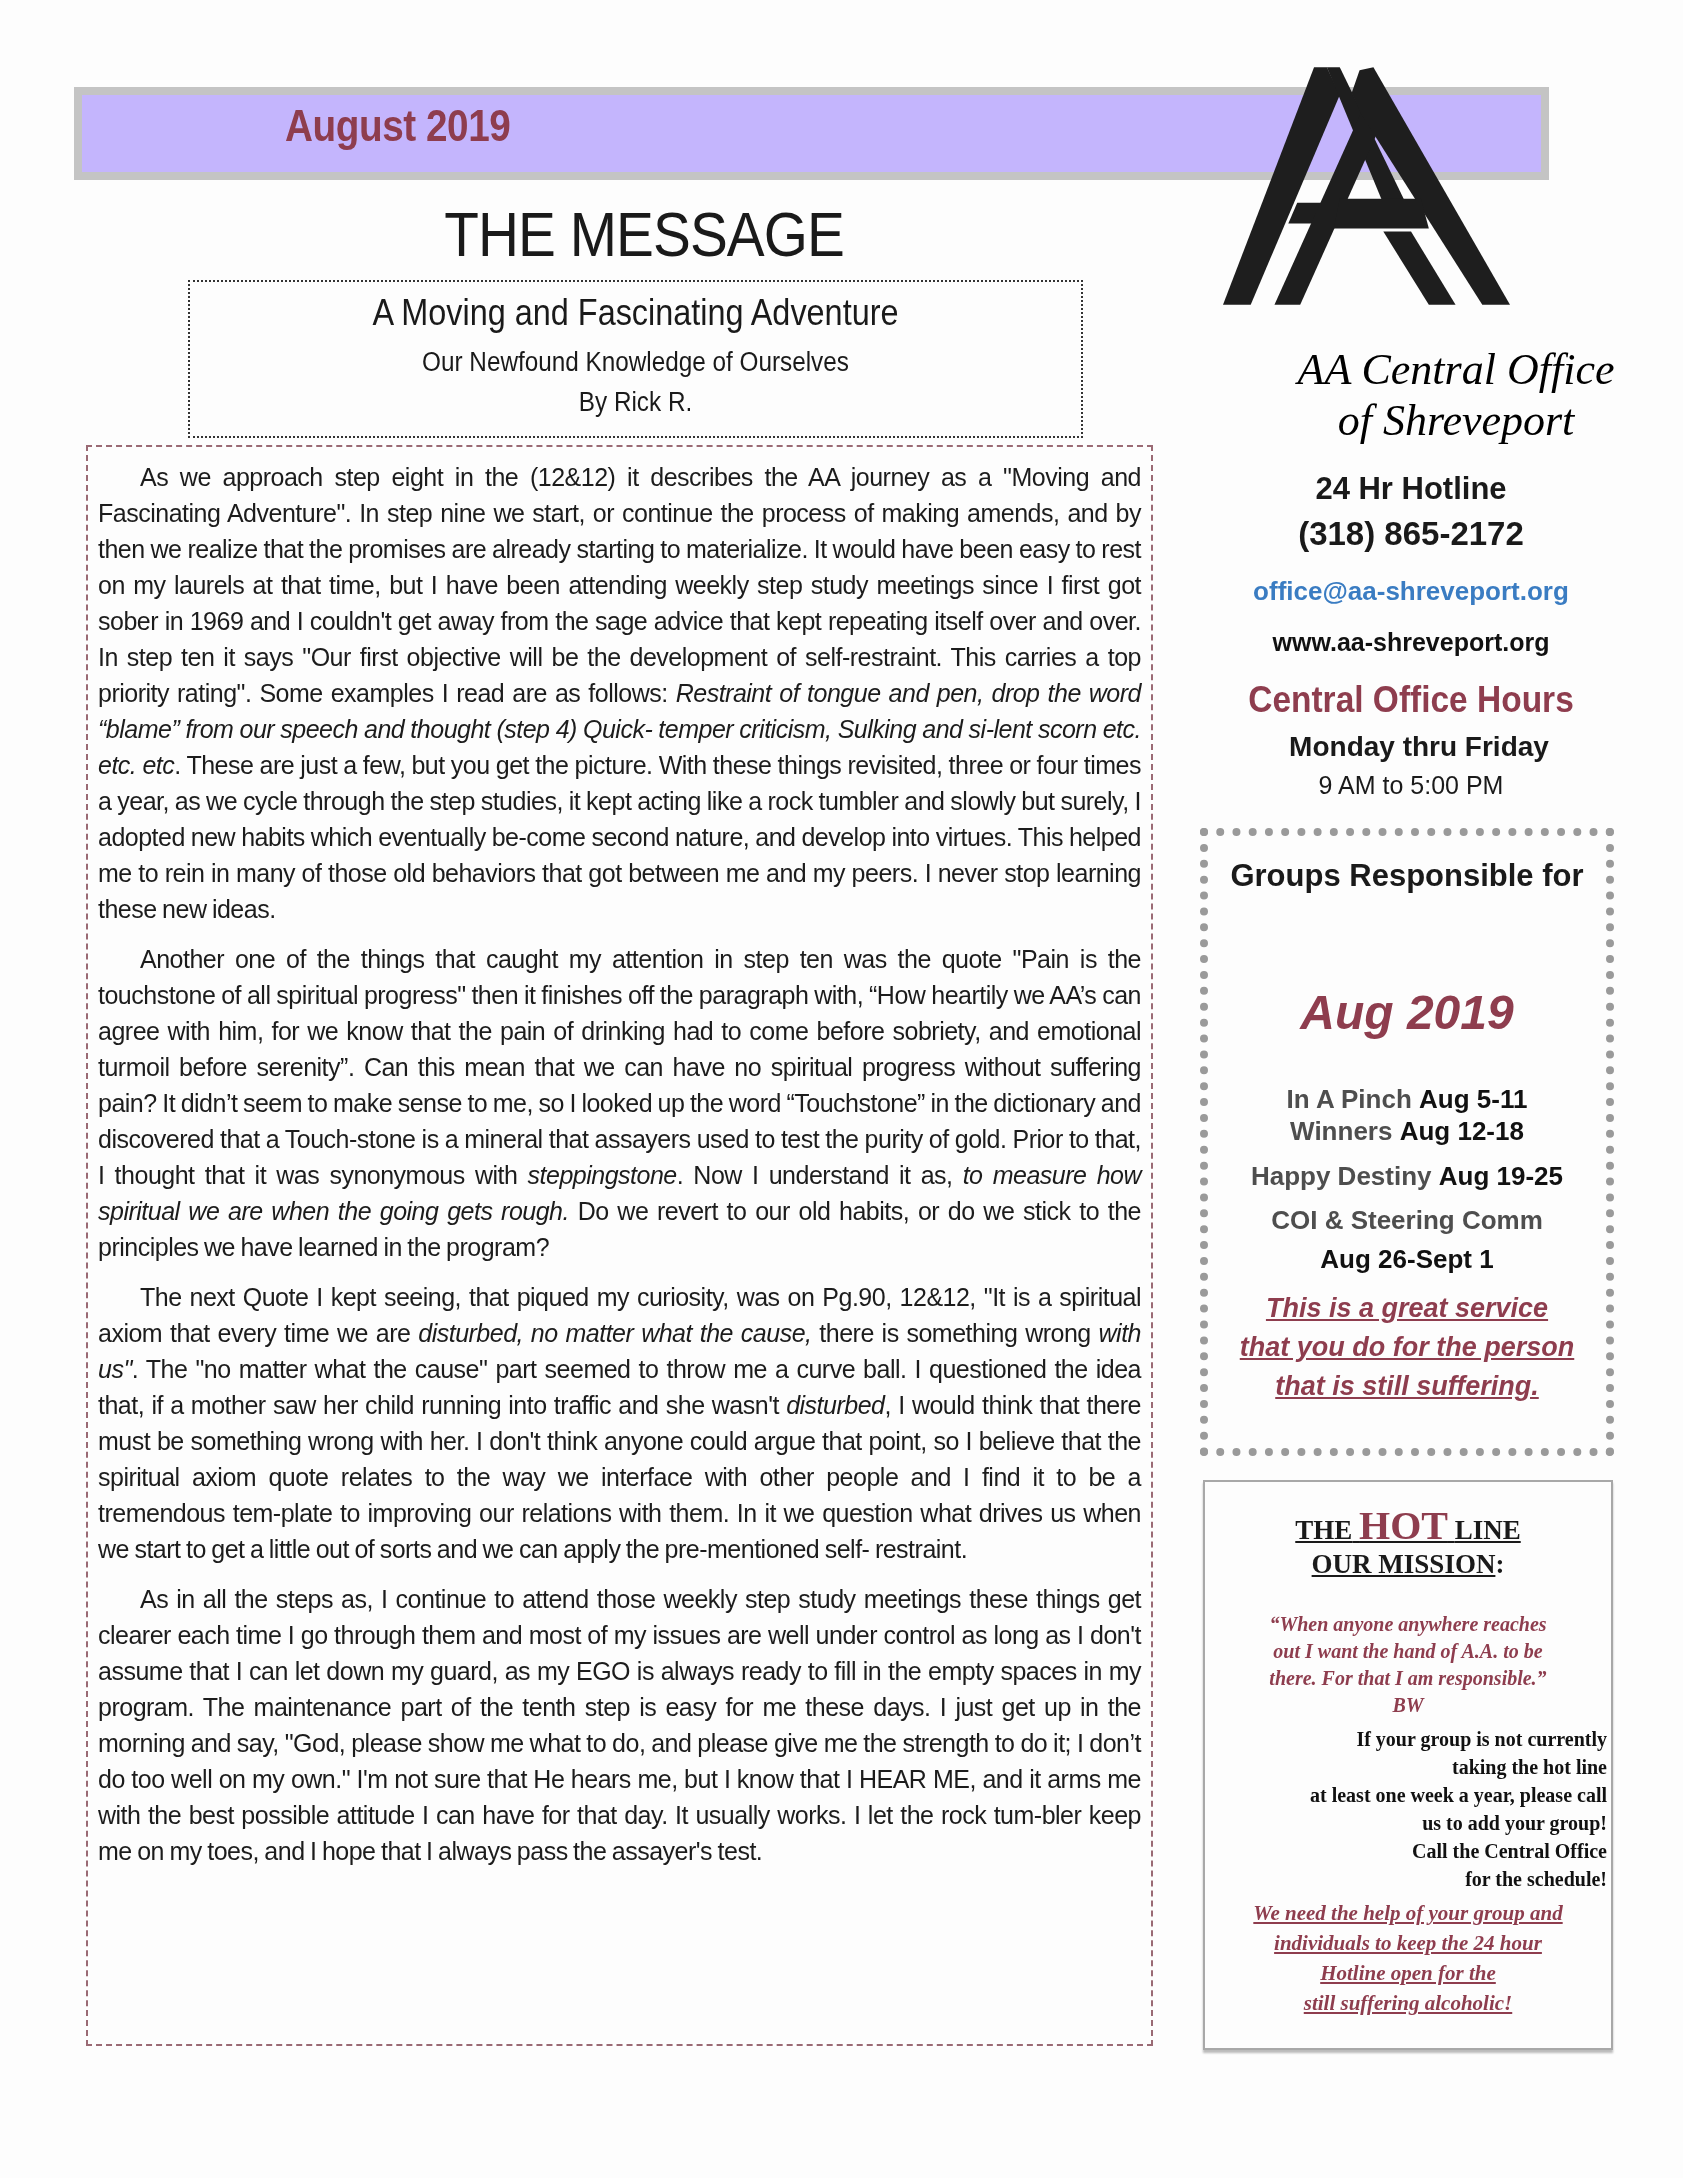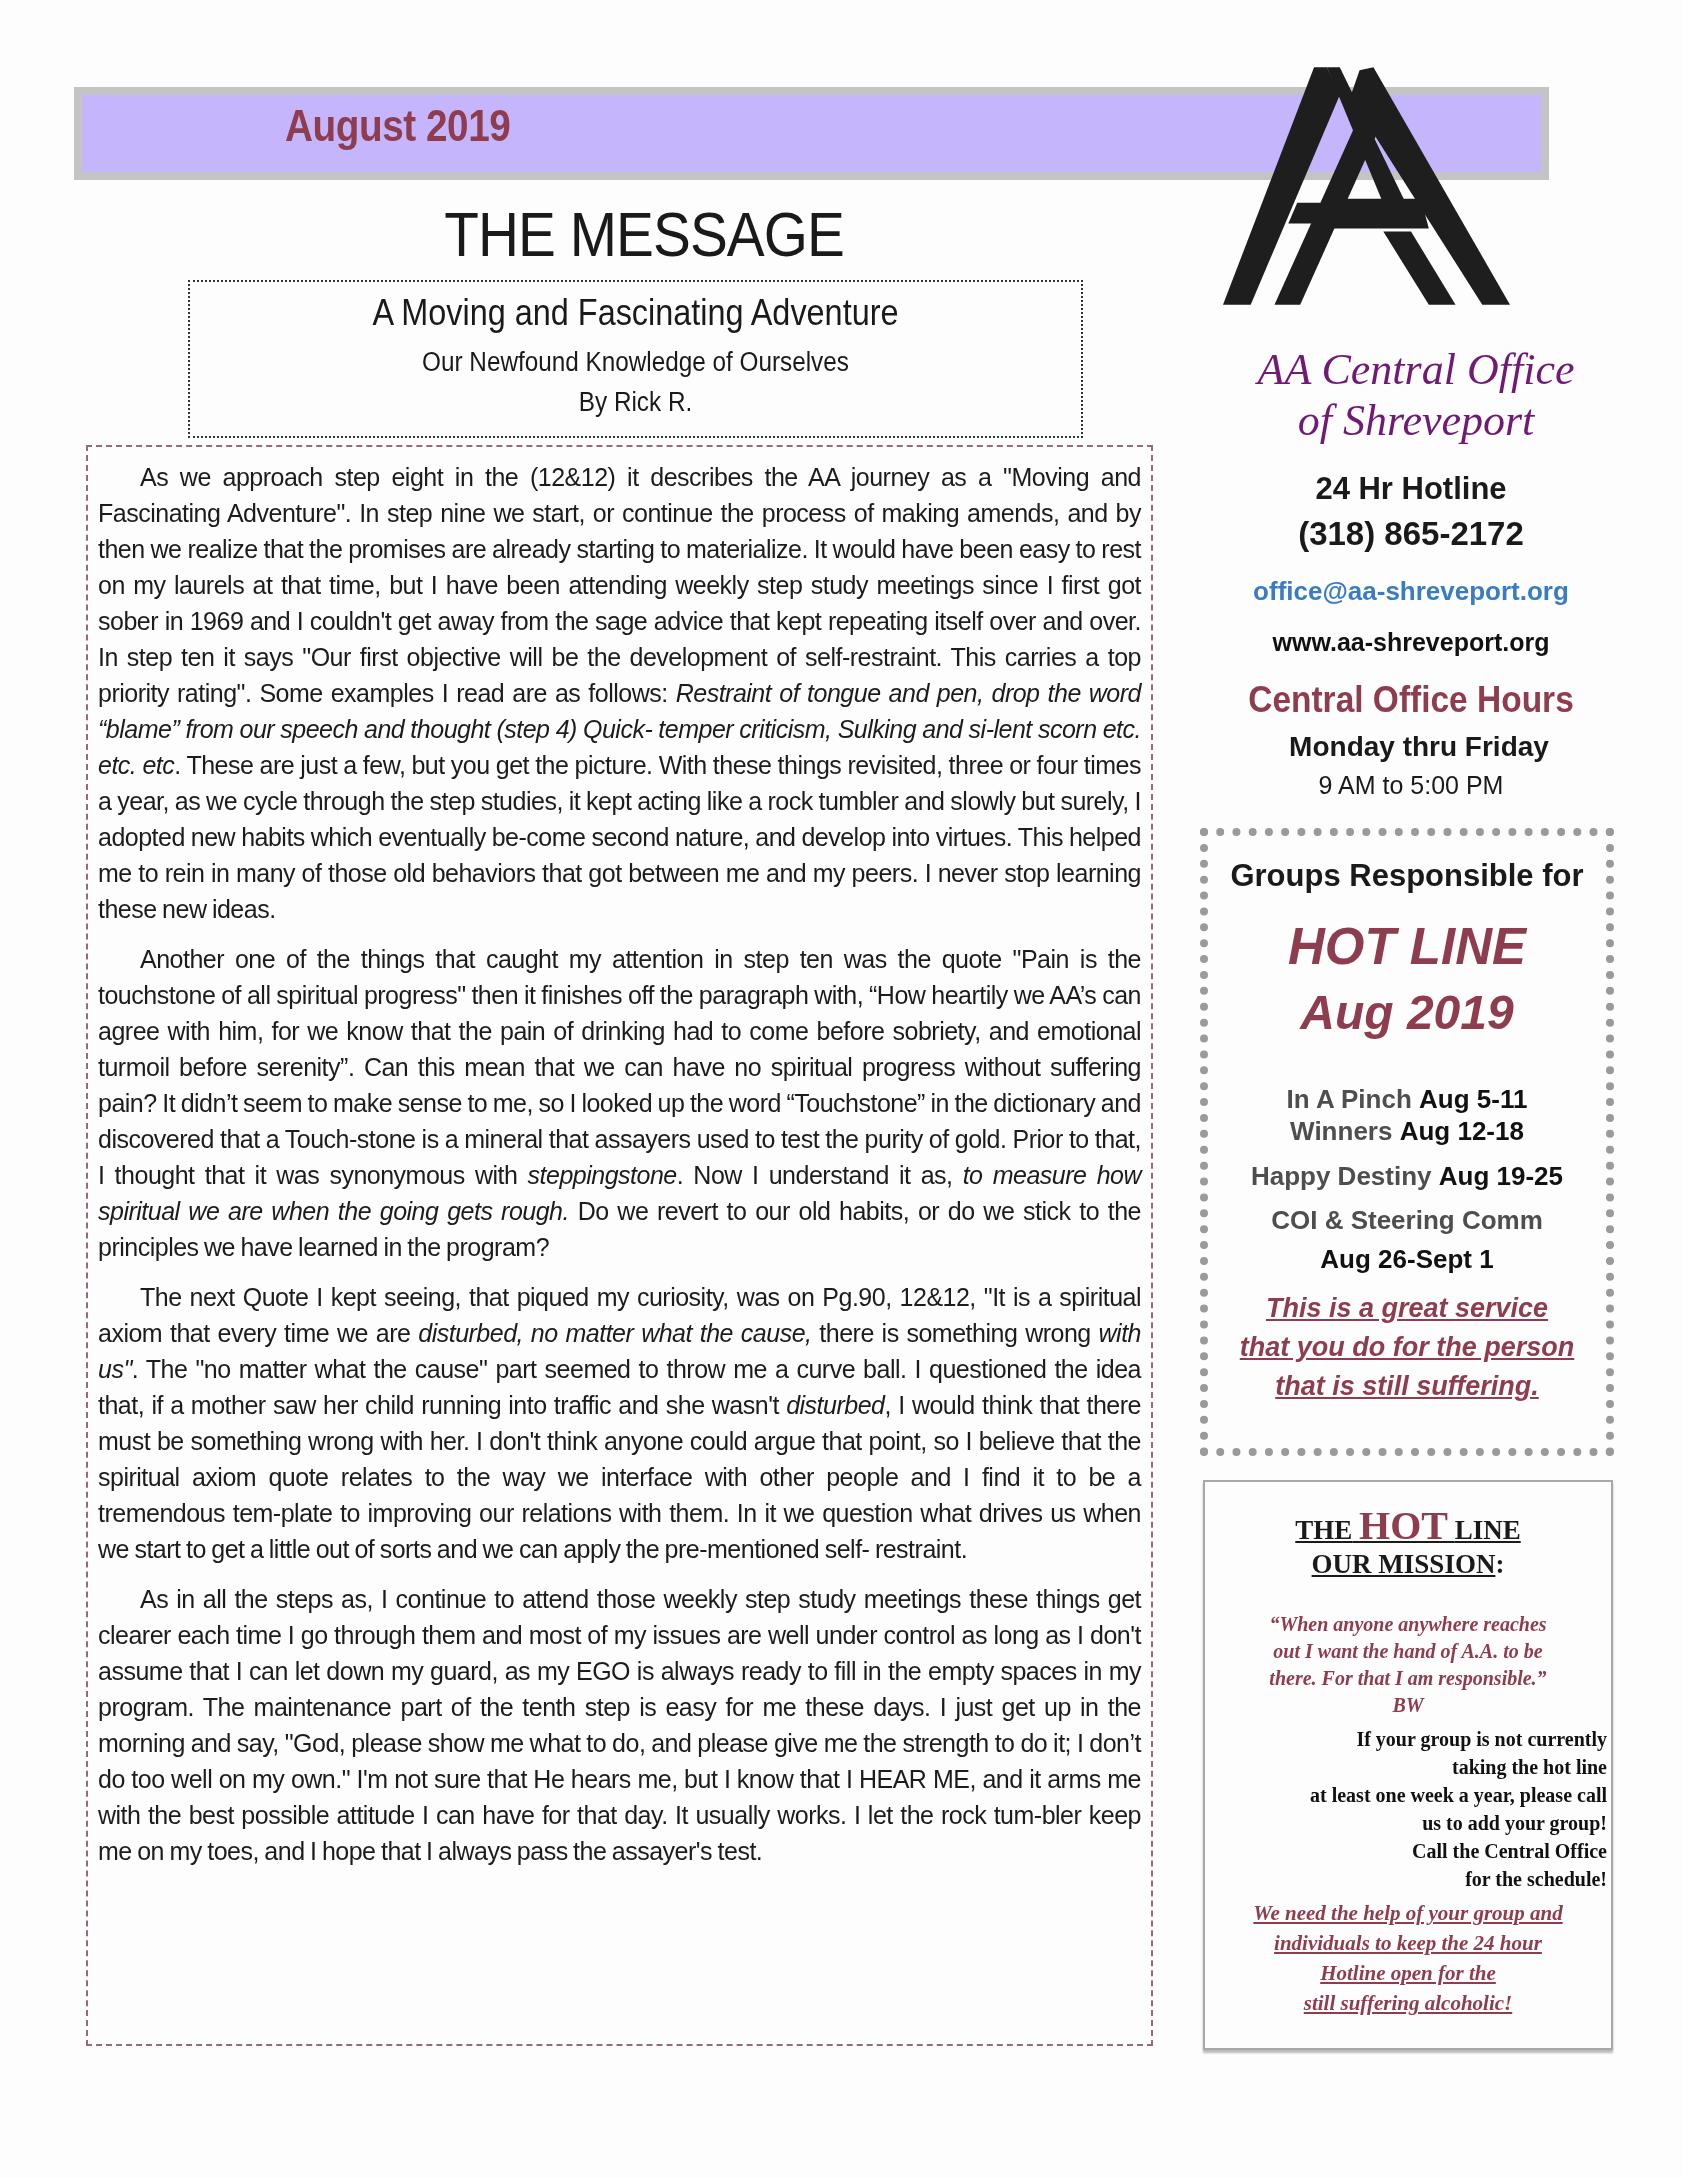--- a/index.html
+++ b/index.html
@@ -59,23 +59,23 @@
     line-height: 36px;
     text-align: justify;
     text-indent: 42px;
     letter-spacing: -0.5px;
     word-spacing: -1px;
     color: #1c1c1c;
     font-family: "Liberation Sans Narrow", "Liberation Sans", sans-serif;
   }
   #article i { font-style: italic; }
   #office-name {
-    left: 1203px; top: 344px; width: 426px; text-align: center;
+    left: 1243px; top: 344px; width: 426px; text-align: center;
     font-family: "Liberation Serif", serif; font-style: italic;
-    font-size: 44px; line-height: 51px; color: #701a75;
+    font-size: 44px; line-height: 51px; color: #000000;
   }
   #hotline-label { left: 1203px; top: 471px; width: 416px; text-align:center; font-weight:bold; font-size:31px; }
   #hotline-phone { left: 1203px; top: 515px; width: 416px; text-align:center; font-weight:bold; font-size:33px; }
   #email-link { left: 1203px; top: 576px; width: 416px; text-align:center; font-weight:bold; font-size:26px; color:#3a7cc2; text-decoration:none; }
   #website-link { left: 1203px; top: 628px; width: 416px; text-align:center; font-weight:bold; font-size:25px; color:#111; text-decoration:none; }
   #hours-title { left: 1203px; top: 679px; width: 416px; text-align:center; font-weight:bold; font-size:36px; color:#8e3d4e; transform:scaleX(0.93); }
   #hours-days { left: 1211px; top: 731px; width: 416px; text-align:center; font-weight:bold; font-size:28px; }
   #hours-time { left: 1203px; top: 771px; width: 416px; text-align:center; font-weight:normal; font-size:25px; }
 
   
@@ -162,21 +162,20 @@
 <div id="hotline-label" class="abs">24 Hr Hotline</div>
 <div id="hotline-phone" class="abs">(318) 865-2172</div>
 <a id="email-link" class="abs">office@aa-shreveport.org</a>
 <a id="website-link" class="abs">www.aa-shreveport.org</a>
 <div id="hours-title" class="abs">Central Office Hours</div>
 <div id="hours-days" class="abs">Monday thru Friday</div>
 <div id="hours-time" class="abs">9 AM to 5:00 PM</div>
 
 <div id="hotline-box" class="abs">
   <div class="hb-heading">Groups Responsible for</div>
-  <div class="hb-title1">HOT LINE</div>
   <div class="hb-title2">Aug 2019</div>
 
   <div class="hb-row" style="top:248px">
     <span class="hb-group">In A Pinch</span>
     <span class="hb-date">Aug 5-11</span>
   </div>
   <div class="hb-row" style="top:280px">
     <span class="hb-group">Winners</span>
     <span class="hb-date">Aug 12-18</span>
   </div>

